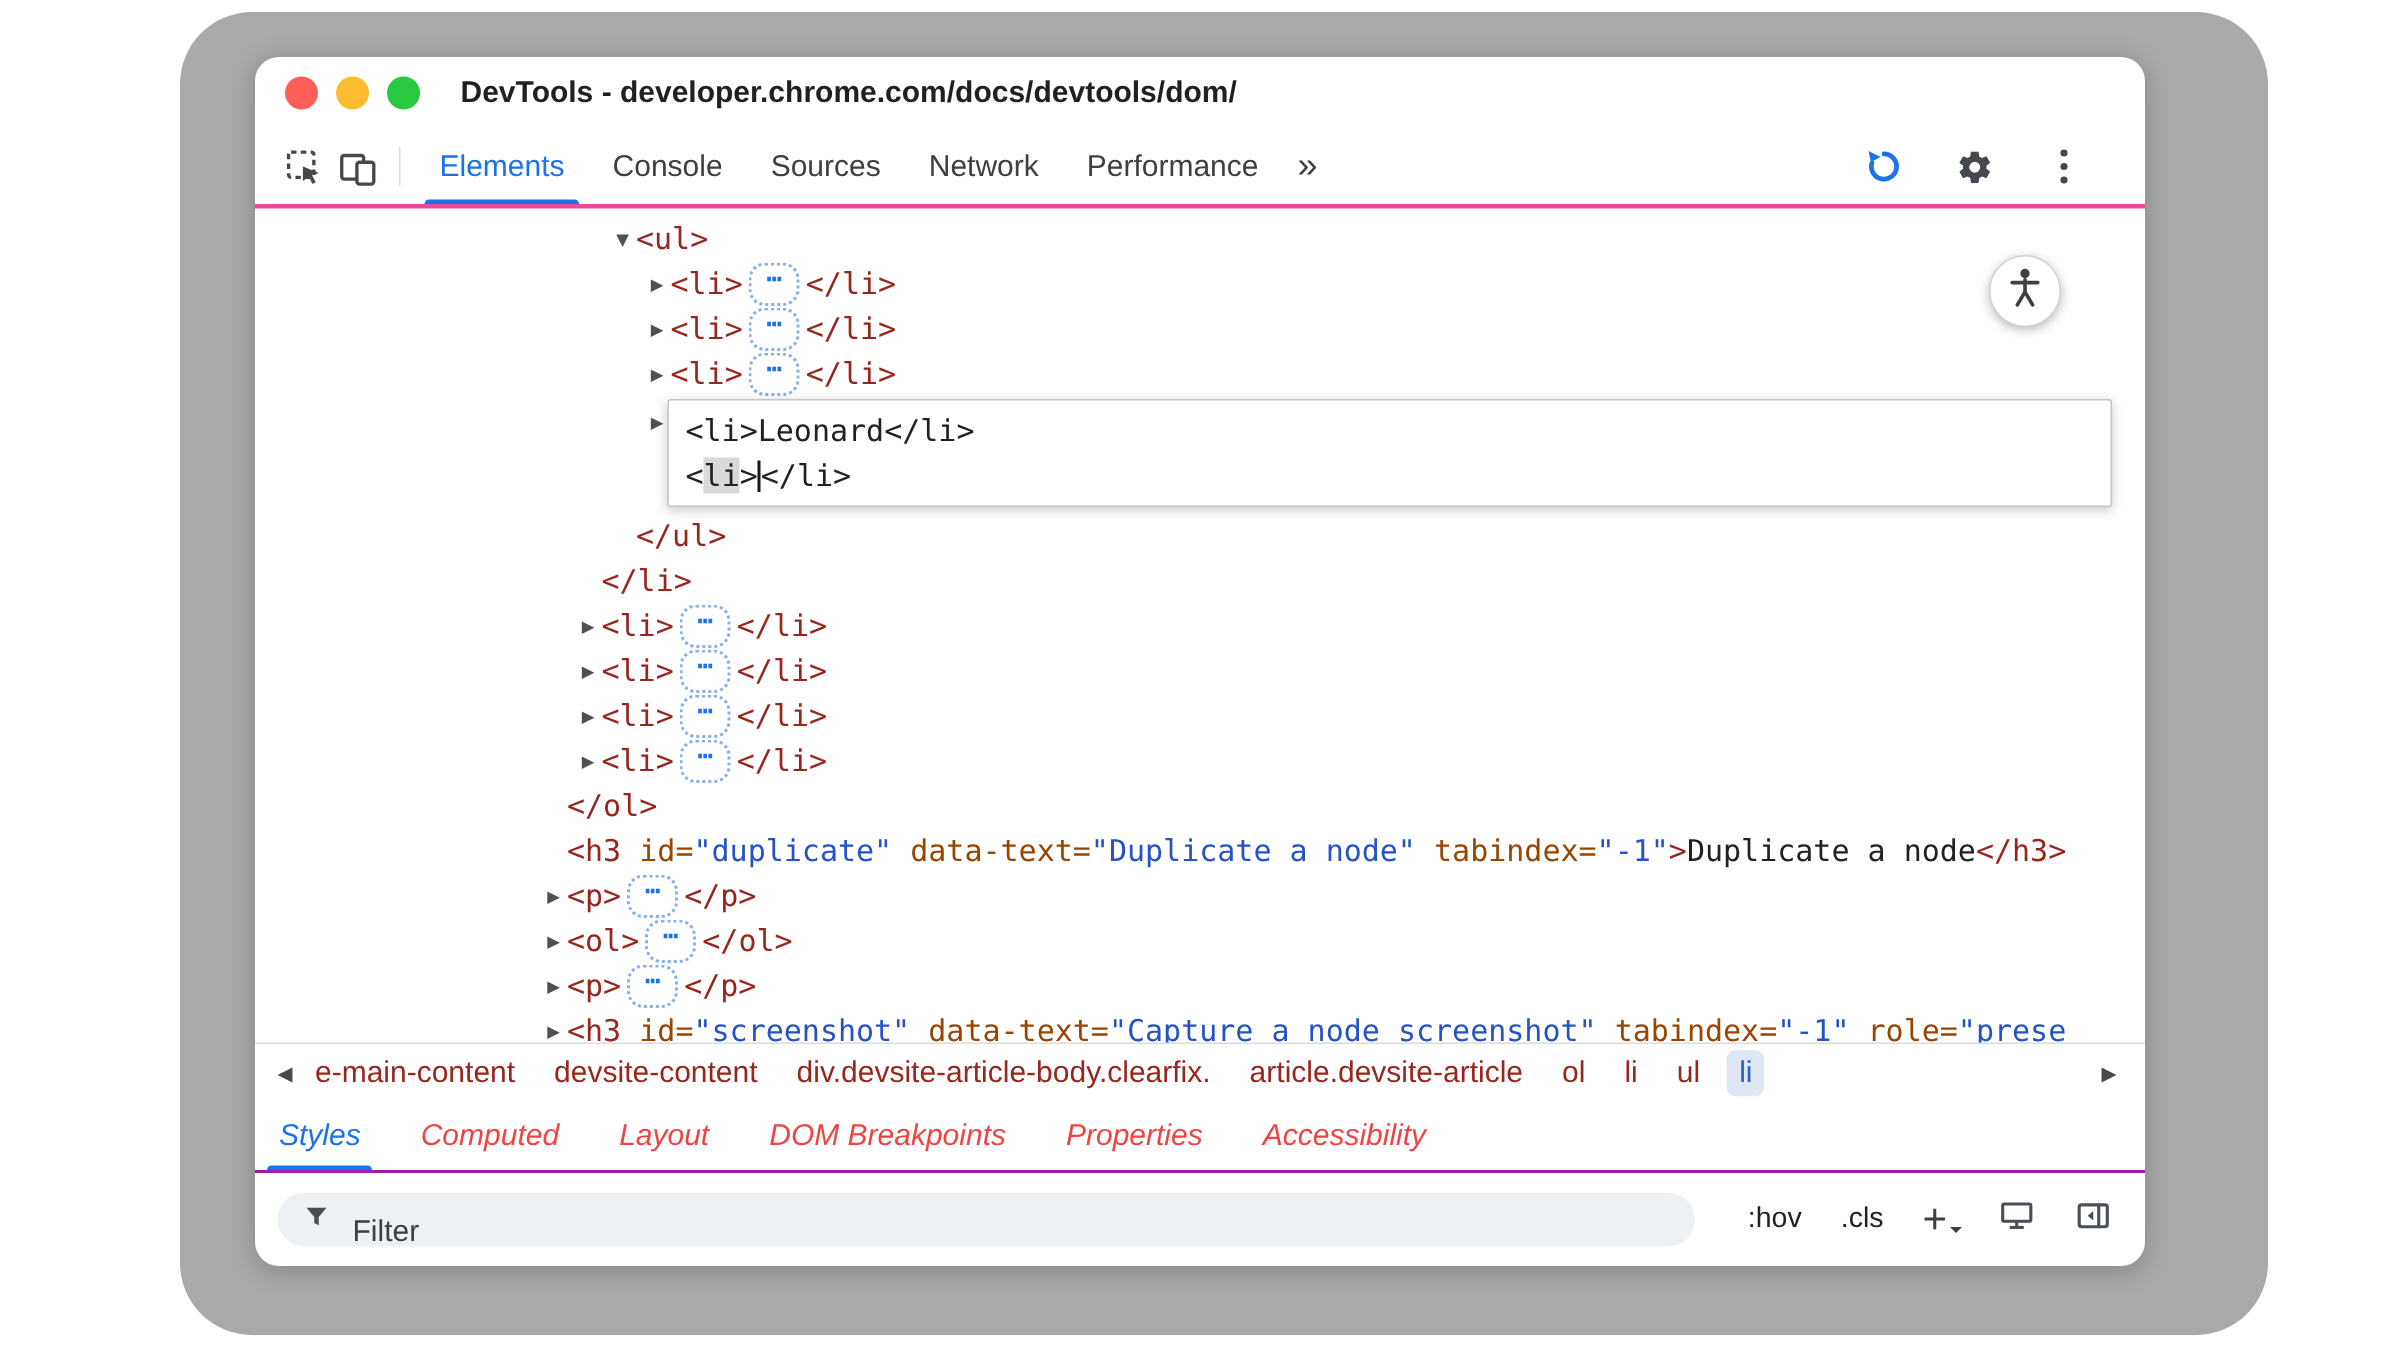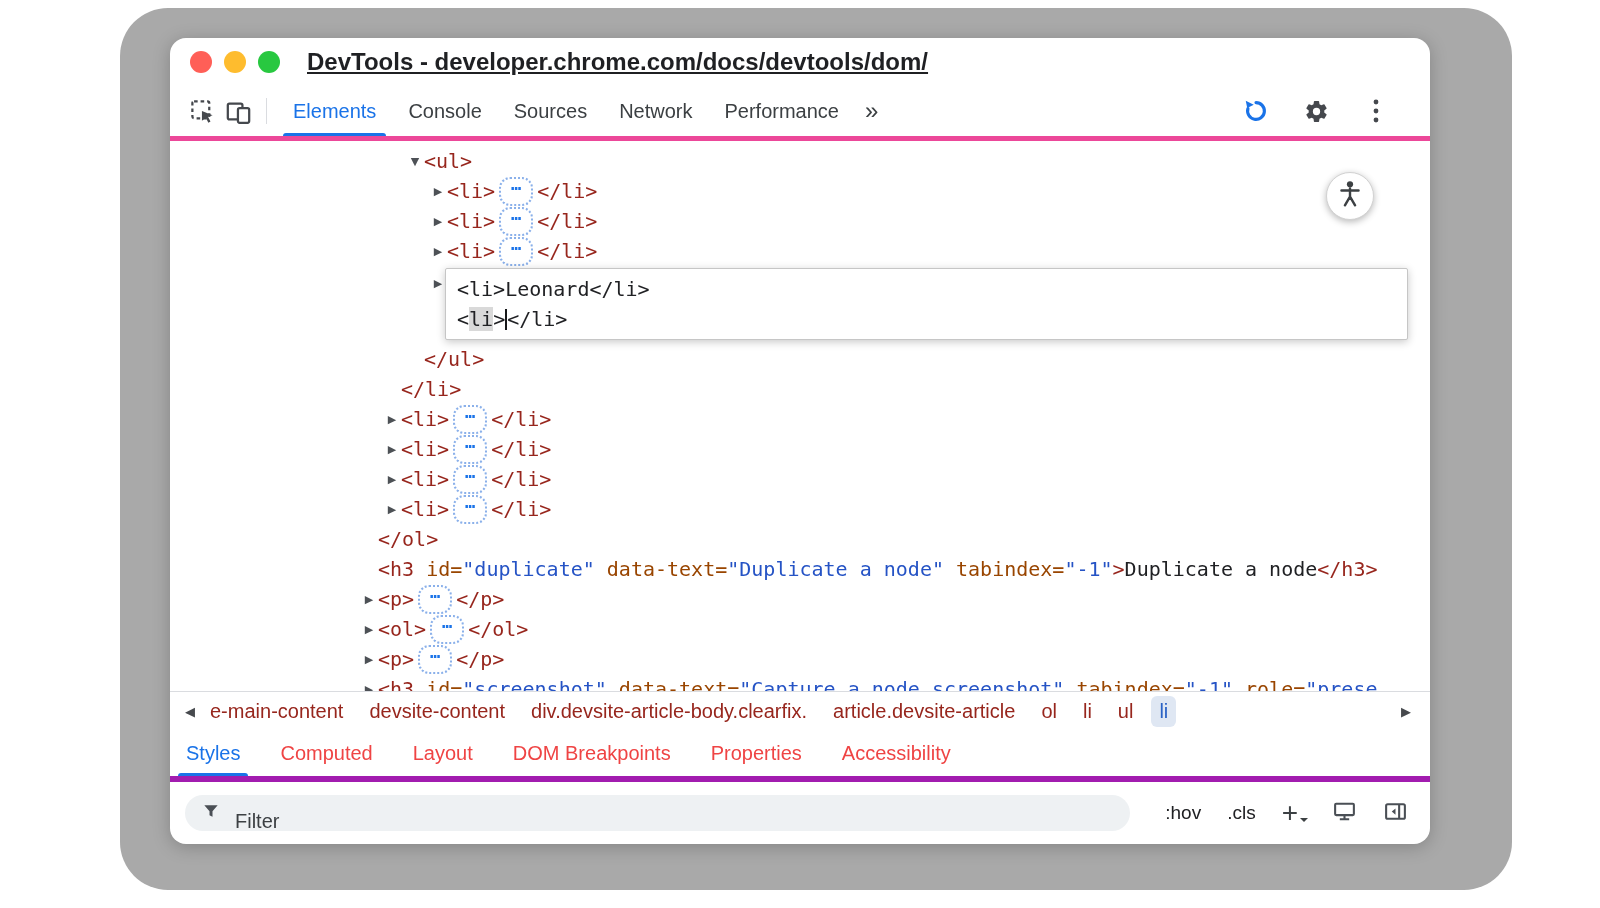--- a/index.html
+++ b/index.html
@@ -6,24 +6,24 @@
     font-family:"Liberation Sans",sans-serif;-webkit-font-smoothing:antialiased;}
   .stage{position:relative;width:1600px;height:908px;}
   .bezel{position:absolute;left:120px;top:8px;width:1392px;height:882px;background:#a9a9a9;border-radius:48px;}
   .window{position:absolute;left:170px;top:38px;width:1260px;height:806px;background:#ffffff;border-radius:16px;
     overflow:hidden;box-shadow:0 3px 18px rgba(0,0,0,.22);display:flex;flex-direction:column;}
 
   
   .titlebar{height:48px;flex:none;display:flex;align-items:center;padding-left:20px;}
   .tl{width:22px;height:22px;border-radius:50%;margin-right:12px;flex:none;}
   .tl.red{background:#ff5f57;} .tl.yellow{background:#febc2e;} .tl.green{background:#28c840;}
-  .win-title{font-size:24px;font-weight:700;color:#1f2023;margin-left:15px;white-space:nowrap;text-decoration:underline;}
-
-  
-  .toolbar{height:50px;flex:none;display:flex;align-items:stretch;border-bottom:5px solid #ec4899;padding-left:14px;justify-content:center;}
+  .win-title{font-size:20px;font-weight:700;color:#1f2023;margin-left:15px;white-space:nowrap;}
+
+  
+  .toolbar{height:50px;flex:none;display:flex;align-items:stretch;border-bottom:3px solid #ec4899;padding-left:14px;justify-content:center;}
   .tbicon{width:36px;display:flex;align-items:center;justify-content:center;flex:none;align-self:center;height:36px;border-radius:4px;}
   .tb-sep{width:1px;background:#dadce0;margin:12px 10px;flex:none;}
   .main-tabs{display:flex;align-items:stretch;}
   .mtab{display:flex;align-items:center;padding:0 16px;font-size:20px;color:#3c4043;position:relative;white-space:nowrap;cursor:default;}
   .mtab.active{color:#1a73e8;}
   .mtab.active::after{content:"";position:absolute;left:6px;right:6px;bottom:0;height:3px;background:#1a73e8;border-radius:3px 3px 0 0;}
   .more-tabs{display:flex;align-items:center;font-size:24px;color:#3c4043;padding:0 10px;}
   .tb-right{margin-left:auto;display:flex;align-items:center;gap:24px;padding-right:36px;}
 
   
@@ -44,21 +44,21 @@
     border:1px solid #d2d2d2;box-shadow:0 2px 7px rgba(0,0,0,.28);display:flex;align-items:center;justify-content:center;}
 
   
   .crumbs{height:38px;flex:none;display:flex;align-items:center;border-top:1px solid #dadce0;font-size:20px;padding:0 12px 0 8px;}
   .crumb-arrow{width:24px;flex:none;text-align:center;font-size:13px;color:#46494d;}
   .crumb-items{display:flex;align-items:center;gap:10px;flex:1;overflow:hidden;white-space:nowrap;}
   .crumb{color:#97261d;padding:4px 8px;border-radius:6px;}
   .crumb.selected{background:#dfe7f3;color:#2a62c5;}
 
   
-  .panel-tabs{height:46px;flex:none;display:flex;align-items:stretch;border-bottom:6px solid #a21caf;gap:8px;}
+  .panel-tabs{height:46px;flex:none;display:flex;align-items:stretch;border-bottom:2px solid #a21caf;gap:8px;font-style:italic;}
   .ptab{display:flex;align-items:center;padding:0 16px;font-size:20px;color:#ef4444;position:relative;white-space:nowrap;}
   .ptab.active{color:#1a73e8;}
   .ptab.active::after{content:"";position:absolute;left:8px;right:8px;bottom:0;height:3px;background:#1a73e8;border-radius:3px 3px 0 0;}
 
   
   .styles-bar{height:62px;flex:none;display:flex;align-items:center;padding:0 22px 0 15px;}
   .filter-pill{display:flex;align-items:center;gap:12px;width:945px;height:36px;background:#eef1f3;border-radius:18px;padding:0 16px;box-sizing:border-box;flex:none;}
   .filter-input{flex:1;border:none;background:transparent;outline:none;font-family:"Liberation Sans",sans-serif;font-size:20px;color:#3c4043;margin-top:16px;}
   .filter-input::placeholder{color:#3c4043;opacity:1;}
   .sb-right{margin-left:auto;display:flex;align-items:center;gap:26px;}

